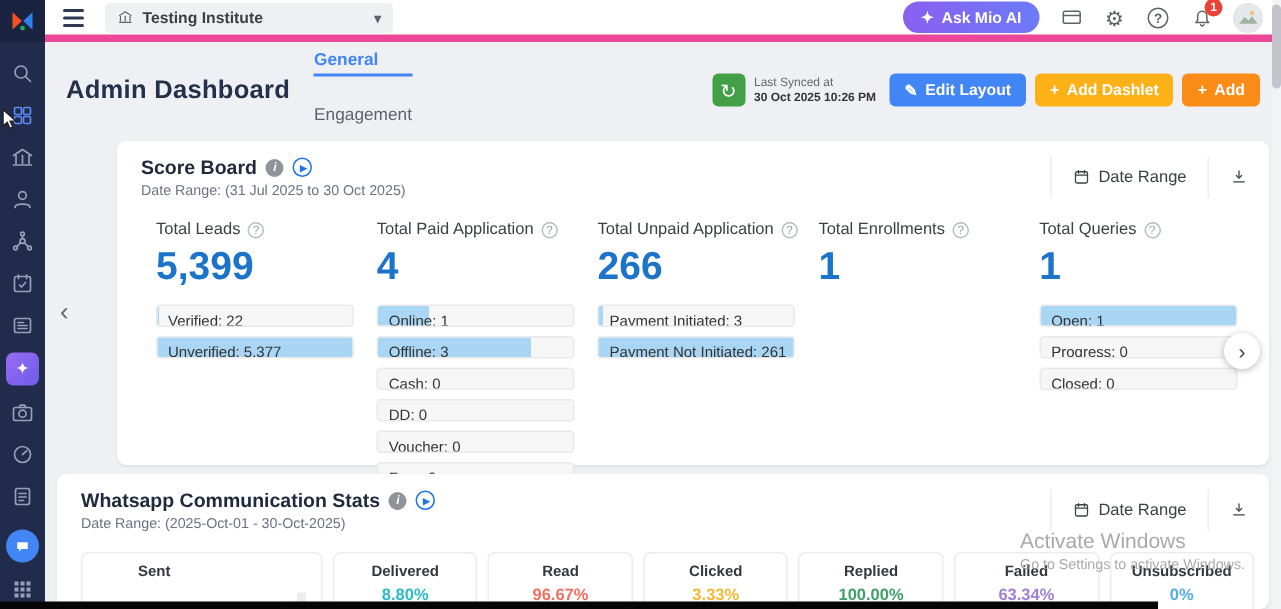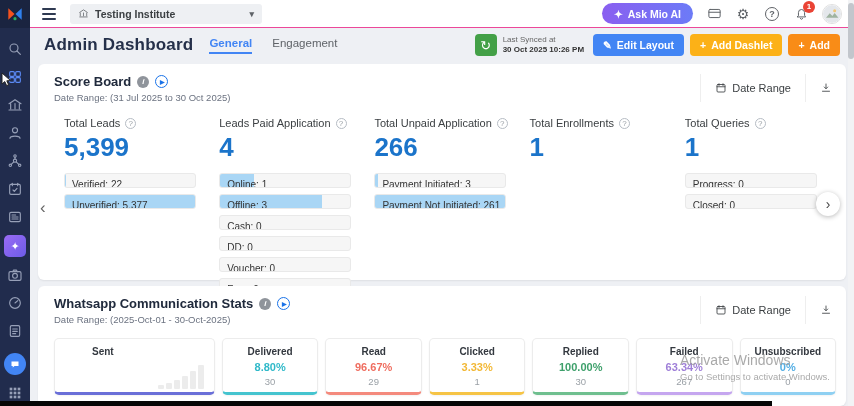--- a/index.html
+++ b/index.html
@@ -15,52 +15,52 @@
   .side-item svg{width:16px;height:16px;stroke:#97a0b8;fill:none;stroke-width:1.7;stroke-linecap:round;stroke-linejoin:round;}
   .side-item.active svg{stroke:#5b8af5;}
   .side-item.v-ai{background:linear-gradient(135deg,#9a6bf5,#6c5ce7);border-radius:5px;width:22px;height:22px;}
   .side-item.v-ai .ai-glyph{color:#fff;font-size:11px;line-height:1;}
   .side-item.v-chat{background:#4285f4;border-radius:50%;width:22px;height:22px;margin-top:4px;}
   .side-item.v-chat svg{width:12px;height:12px;stroke:none;}
   .side-item.v-apps svg{stroke:none;}
 
   
   .main{flex:1;display:flex;flex-direction:column;position:relative;min-width:0;}
-  .topbar{height:28px;background:#fff;border-bottom:1px solid #ec4899;display:flex;align-items:center;padding:0 12px 0 10px;gap:12px;flex-shrink:0;}
+  .topbar{height:28px;background:#fff;border-bottom:5px solid #ec4899;display:flex;align-items:center;padding:0 12px 0 10px;gap:12px;flex-shrink:0;}
   .hamburger{display:flex;flex-direction:column;gap:3px;cursor:pointer;padding:2px;}
   .hamburger span{display:block;width:14px;height:2px;background:#2f3a52;border-radius:1px;}
   .inst-select{height:20px;background:#eef0f3;border-radius:3px;display:flex;align-items:center;gap:6px;padding:0 8px;width:192px;color:#3c4043;font-size:10.5px;font-weight:bold;cursor:pointer;}
   .inst-select svg{width:11px;height:11px;stroke:#5f6368;fill:none;stroke-width:1.7;}
   .inst-chev{margin-left:auto;color:#5f6368;font-size:9px;}
   .tb-right{margin-left:auto;display:flex;align-items:center;gap:13px;}
   .ask-ai{background:linear-gradient(90deg,#8a5ff0,#6c7bf7);color:#fff;font-size:10.5px;font-weight:bold;border:none;border-radius:11px;height:21px;padding:0 12px;display:flex;align-items:center;gap:5px;cursor:pointer;}
   .tb-icon{width:16px;height:16px;display:flex;align-items:center;justify-content:center;color:#5f6368;cursor:pointer;}
   .tb-icon svg{width:15px;height:15px;stroke:#5f6368;fill:none;stroke-width:1.6;stroke-linecap:round;}
   .gear{font-size:14px;line-height:1;}
   .help-circle{width:14px;height:14px;border:1.4px solid #5f6368;border-radius:50%;font-size:9px;display:flex;align-items:center;justify-content:center;font-weight:bold;}
   .bell-wrap{position:relative;}
   .badge{position:absolute;top:-5px;right:-6px;background:#ea4335;color:#fff;border-radius:50%;min-width:12px;height:12px;font-size:8px;display:flex;align-items:center;justify-content:center;font-weight:bold;}
   .avatar{width:20px;height:20px;border-radius:50%;overflow:hidden;cursor:pointer;border:1px solid #e0e0e0;}
 
   
   .content{flex:1;padding:2px 8px 0;display:flex;flex-direction:column;min-height:0;}
   .page-head{display:flex;align-items:center;padding:4px 6px 8px;gap:16px;flex-shrink:0;}
   .page-title{font-size:17px;font-weight:bold;color:#25304a;letter-spacing:.2px;}
-  .tabs{display:flex;gap:20px;}
+  .tabs{display:flex;gap:20px;flex-direction:column;}
   .tab{font-size:11.5px;color:#5f6368;padding-bottom:3px;cursor:pointer;}
   .tab.active{color:#4285f4;font-weight:bold;border-bottom:2px solid #4285f4;}
   .head-right{margin-left:auto;display:flex;align-items:center;gap:6px;}
   .sync-btn{width:22px;height:22px;background:#43a047;border:none;border-radius:4px;color:#fff;font-size:13px;display:flex;align-items:center;justify-content:center;cursor:pointer;}
   .sync-text{font-size:8px;color:#666;line-height:1.3;margin-right:3px;}
   .sync-text b{color:#333;}
   .btn{height:22px;border:none;border-radius:4px;color:#fff;font-size:10.5px;font-weight:bold;padding:0 10px;display:flex;align-items:center;gap:5px;cursor:pointer;white-space:nowrap;}
   .btn-blue{background:#4285f4;}.btn-amber{background:#fcb117;}.btn-orange{background:#f98c17;}
 
   .card{background:#fff;border-radius:6px;box-shadow:0 1px 2px rgba(0,0,0,.07);position:relative;}
-  .scorecard{height:216px;margin-bottom:6px;padding:10px 0 0 16px;flex-shrink:0;}
+  .scorecard{height:216px;margin-bottom:6px;padding:10px 0 0 16px;flex-shrink:0;margin-left:40px;}
   .wacard{flex:1;padding:10px 0 0 16px;min-height:0;}
 
   .sec-head{display:flex;align-items:flex-start;padding-right:0;}
   .sec-title{font-size:13px;font-weight:bold;color:#202a3c;display:flex;gap:6px;align-items:center;}
   .info-dot{width:12px;height:12px;background:#8f949b;color:#fff;border-radius:50%;font-size:8px;display:inline-flex;align-items:center;justify-content:center;font-style:italic;font-weight:bold;cursor:pointer;}
   .play-dot{width:13px;height:13px;border:1.5px solid #1a73e8;color:#1a73e8;border-radius:50%;font-size:6px;display:inline-flex;align-items:center;justify-content:center;cursor:pointer;padding-left:1px;}
   .sec-sub{font-size:9.5px;color:#6b7280;margin-top:3px;}
   .sec-right{margin-left:auto;display:flex;align-items:center;}
   .dr-btn{display:flex;align-items:center;gap:5px;font-size:11px;color:#3c4043;padding:8px 14px;border-left:1px solid #eee;cursor:pointer;}
   .dr-btn svg,.dl-btn svg{width:12px;height:12px;stroke:#3c4043;fill:none;stroke-width:1.7;stroke-linecap:round;stroke-linejoin:round;}
@@ -331,21 +331,21 @@
                 <span class="help-dot">?</span>
               </div>
               <div class="metric-value">5,399</div>
               <div class="mbars">
                 <div class="mbar"><span class="mbar-fill" style="width: 1%;"></span><span class="mbar-label">Verified: 22</span></div>
                 <div class="mbar"><span class="mbar-fill" style="width: 100%;"></span><span class="mbar-label">Unverified: 5,377</span></div>
               </div>
             </div>
             <div class="metric">
               <div class="metric-label">
-                <span>Leads Paid Application</span>
+                <span>Total Paid Application</span>
                 <span class="help-dot">?</span>
               </div>
               <div class="metric-value">4</div>
               <div class="mbars">
                 <div class="mbar"><span class="mbar-fill" style="width: 26%;"></span><span class="mbar-label">Online: 1</span></div>
                 <div class="mbar"><span class="mbar-fill" style="width: 78%;"></span><span class="mbar-label">Offline: 3</span></div>
                 <div class="mbar"><span class="mbar-fill" style="width: 0%;"></span><span class="mbar-label">Cash: 0</span></div>
                 <div class="mbar"><span class="mbar-fill" style="width: 0%;"></span><span class="mbar-label">DD: 0</span></div>
                 <div class="mbar"><span class="mbar-fill" style="width: 0%;"></span><span class="mbar-label">Voucher: 0</span></div>
                 <div class="mbar"><span class="mbar-fill" style="width: 0%;"></span><span class="mbar-label">Free: 0</span></div>
@@ -370,20 +370,21 @@
               <div class="metric-value">1</div>
               <div class="mbars"></div>
             </div>
             <div class="metric">
               <div class="metric-label">
                 <span>Total Queries</span>
                 <span class="help-dot">?</span>
               </div>
               <div class="metric-value">1</div>
               <div class="mbars">
+                <div class="mbar"><span class="mbar-fill" style="width: 100%;"></span><span class="mbar-label">Open: 1</span></div>
                 <div class="mbar"><span class="mbar-fill" style="width: 0%;"></span><span class="mbar-label">Progress: 0</span></div>
                 <div class="mbar"><span class="mbar-fill" style="width: 0%;"></span><span class="mbar-label">Closed: 0</span></div>
               </div>
             </div>
           </div>
         <div class="car-next">›</div>
       </section>
       <div class="car-prev" style="position:absolute;left:10px;top:198px;z-index:6;font-size:17px;color:#666;cursor:pointer;">‹</div>
 
       <section class="card wacard">

